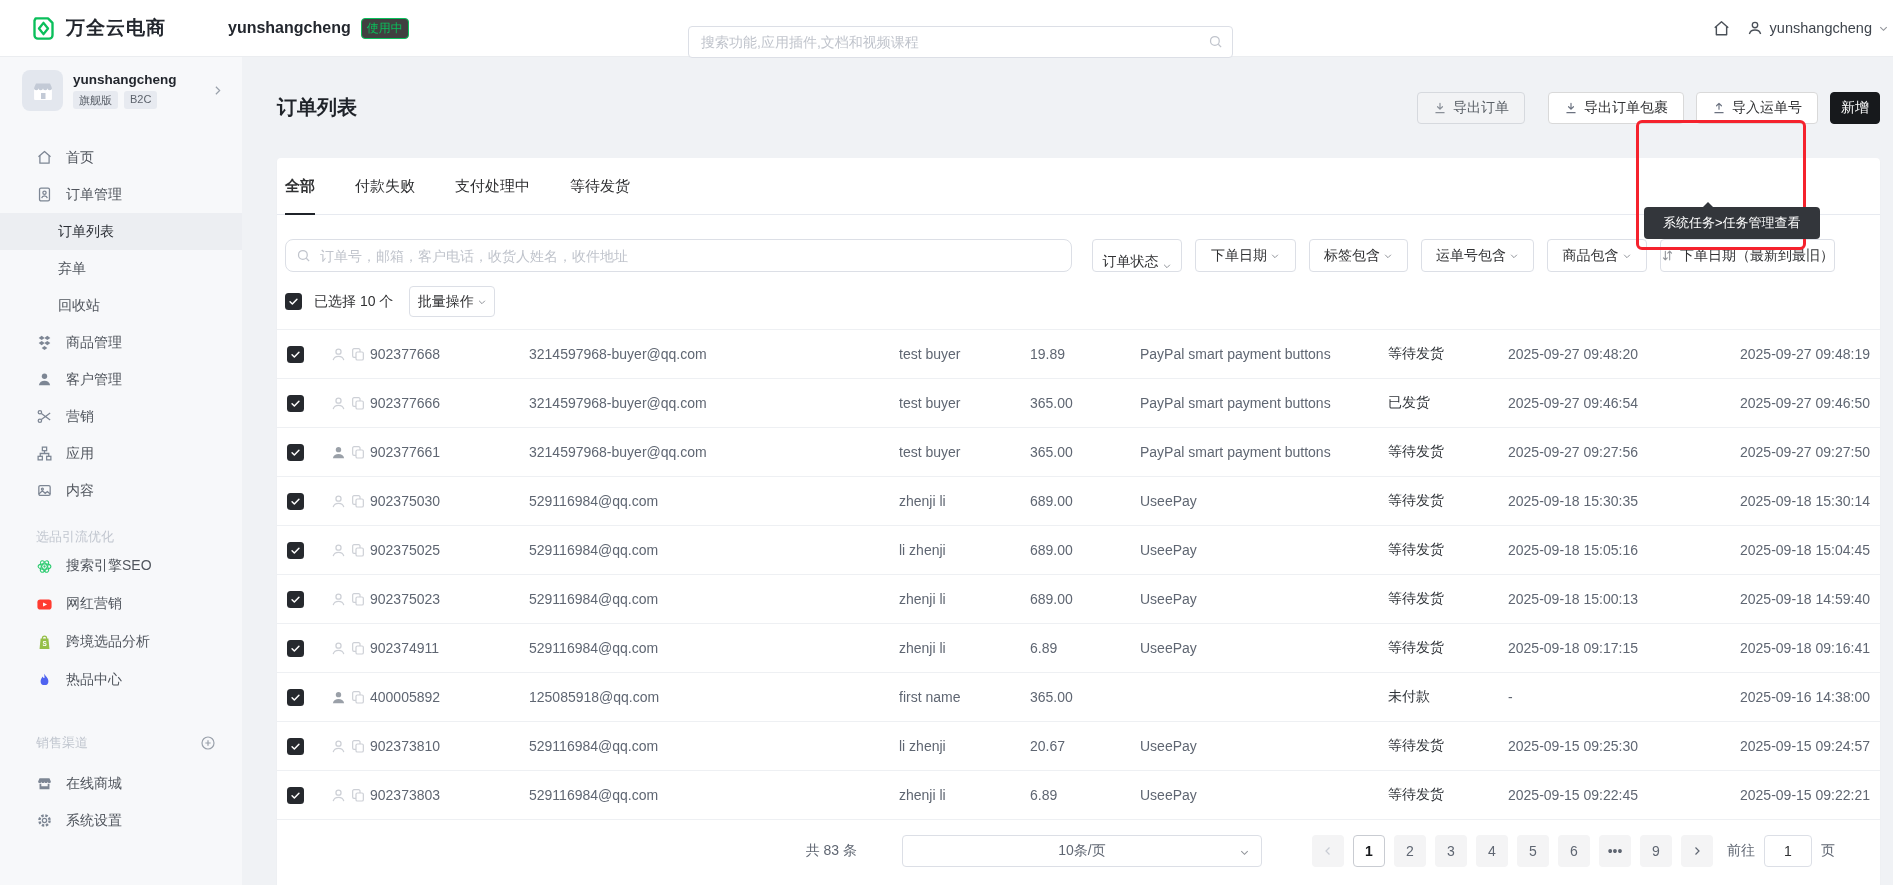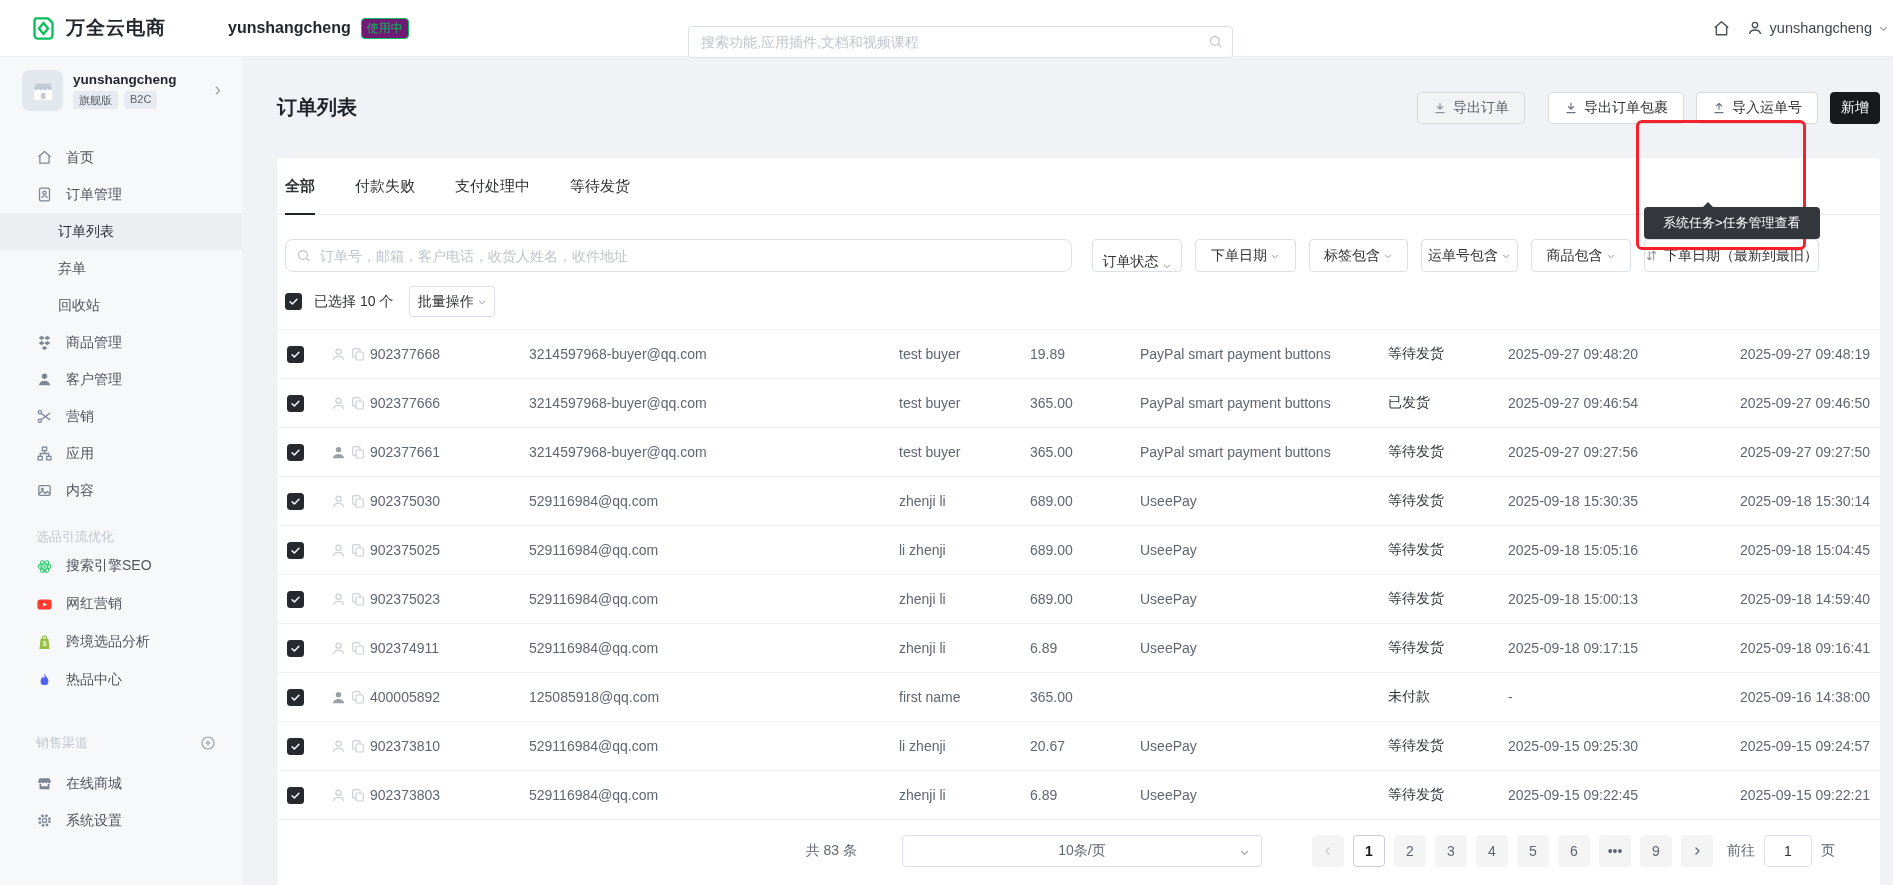--- a/index.html
+++ b/index.html
@@ -14,21 +14,21 @@
   .topbar {
     height:57px; background:#fff; border-bottom:1px solid #ebedf0;
     display:flex; align-items:center; position:relative; z-index:5;
   }
   .brand { display:flex; align-items:center; gap:9px; padding-left:30px; width:228px; flex:none; cursor:pointer; }
   .brand-name { font-size:19px; font-weight:bold; color:#23272e; letter-spacing:1px; }
   .store-title { display:flex; align-items:center; gap:10px; flex:none; }
   .store-title .name { font-size:16px; font-weight:bold; color:#23272e; }
   .badge-green {
     font-size:12px; color:#0abf5b; border:1px solid #0abf5b; border-radius:4px;
-    padding:1px 5px; background:#701a75;
+    padding:1px 5px; background:#404040;
   }
   .topsearch { position:absolute; left:688px; top:26px; width:545px; height:32px; }
   .topsearch input {
     width:100%; height:100%; border:1px solid #dcdfe6; border-radius:4px;
     padding:0 34px 0 12px; font-size:14px; color:#303133; outline:none;
     font-family:inherit; background:#fff;
   }
   .topsearch input::placeholder { color:#c0c4cc; }
   .topsearch .sicon { position:absolute; right:10px; top:8px; color:#c0c4cc; }
   .top-right { margin-left:auto; display:flex; align-items:center; gap:15px; padding-right:4px; color:#4a5058; }
@@ -394,21 +394,21 @@
           <svg class="caret" width="10" height="10" viewBox="0 0 24 24" fill="none" stroke="currentColor" stroke-width="2.4">
               <path d="M5 9l7 7 7-7"></path>
             </svg>
         </div>
         <div class="drop" style="width:99px">
           <span>标签包含</span>
           <svg class="caret" width="10" height="10" viewBox="0 0 24 24" fill="none" stroke="currentColor" stroke-width="2.4">
               <path d="M5 9l7 7 7-7"></path>
             </svg>
         </div>
-        <div class="drop" style="width:97px">
+        <div class="drop" style="width:113px">
           <span>运单号包含</span>
           <svg class="caret" width="10" height="10" viewBox="0 0 24 24" fill="none" stroke="currentColor" stroke-width="2.4">
               <path d="M5 9l7 7 7-7"></path>
             </svg>
         </div>
         <div class="drop" style="width:100px">
           <span>商品包含</span>
           <svg class="caret" width="10" height="10" viewBox="0 0 24 24" fill="none" stroke="currentColor" stroke-width="2.4">
               <path d="M5 9l7 7 7-7"></path>
             </svg>

